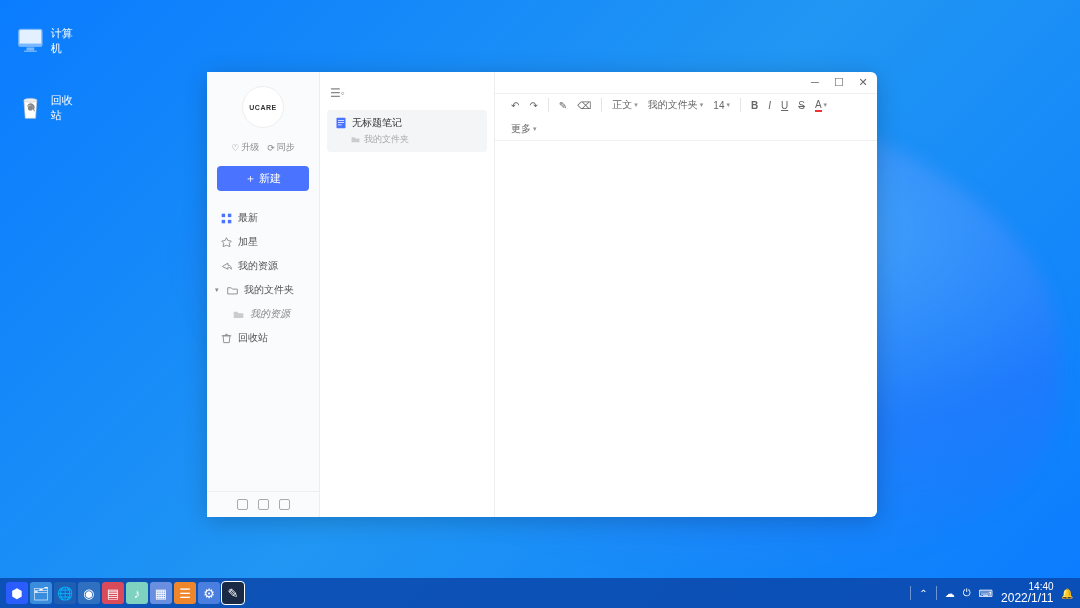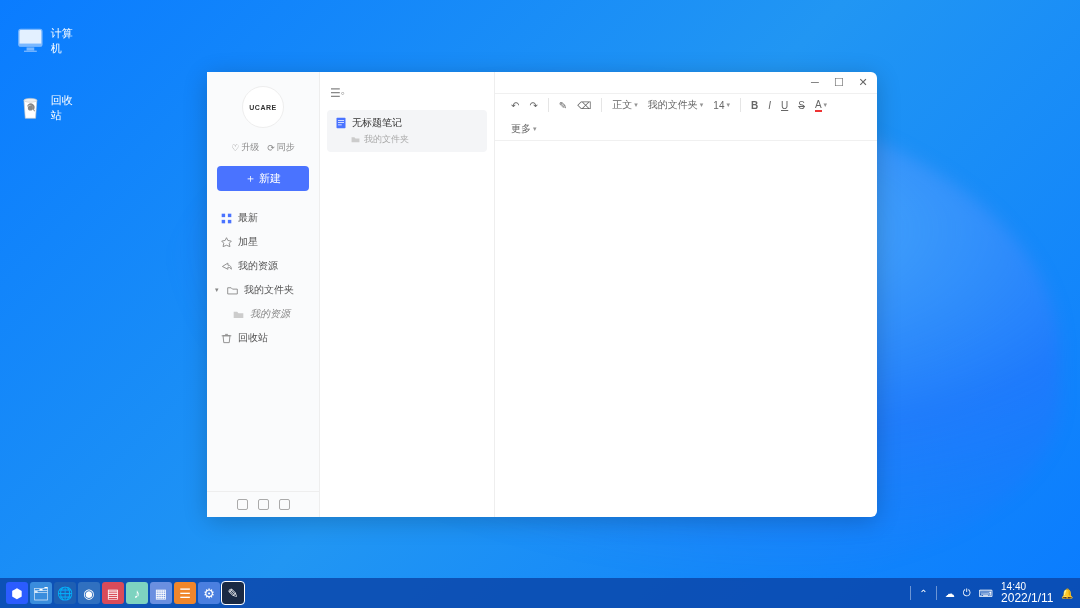--- a/index.html
+++ b/index.html
@@ -41,21 +41,21 @@
 .hdr-icon { width:14px; height:14px; cursor:pointer; color:#888; }
 .toolbar { border-top:1px solid #f0f0f0; border-bottom:1px solid #f0f0f0; padding:4px 16px; display:flex; align-items:center; gap:10px; font-size:10px; color:#666; flex-wrap:wrap; }
 .toolbar .sep { width:1px; height:14px; background:#e5e5e5; }
 .tb-item { cursor:pointer; display:flex; align-items:center; gap:2px; }
 .editor-body { flex:1; padding:16px; }
 .taskbar { position:absolute; bottom:0; left:0; right:0; height:30px; background:rgba(10,70,170,.85); display:flex; align-items:center; padding:0 6px; gap:2px; }
 .tb-app { width:22px; height:22px; border-radius:3px; display:flex; align-items:center; justify-content:center; font-size:13px; cursor:pointer; color:#fff; }
 .tb-app.active { outline:1.5px solid #fff; }
 .taskbar-right { margin-left:auto; display:flex; align-items:center; gap:8px; color:#fff; font-size:10px; }
 .taskbar-right .sep { width:1px; height:14px; background:rgba(255,255,255,.4); }
-.clock { line-height:1; font-size:10px; }
+.clock { text-align:right; line-height:1; font-size:10px; }
 .clock .date { font-size:12px; }
 .chevron { font-size:7px; opacity:.7; }
 </style>
 </head>
 <body>
 
 <div class="wallpaper-blob"></div>
 
 <div class="desktop-icons">
   <div class="desktop-icon">

